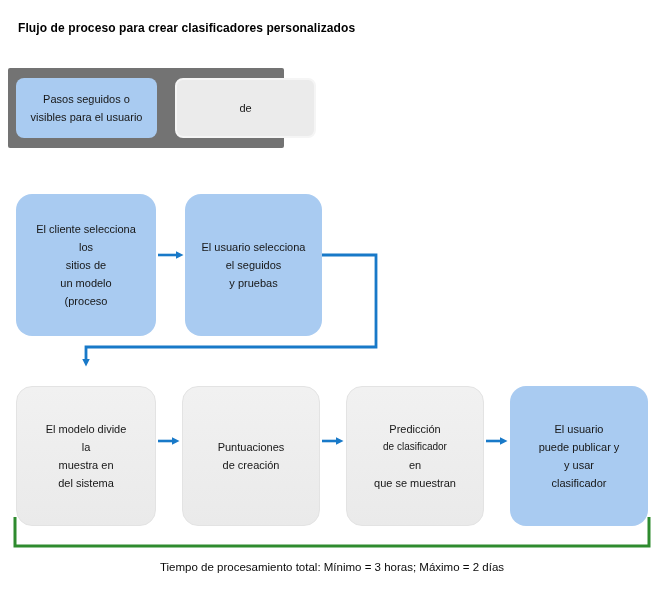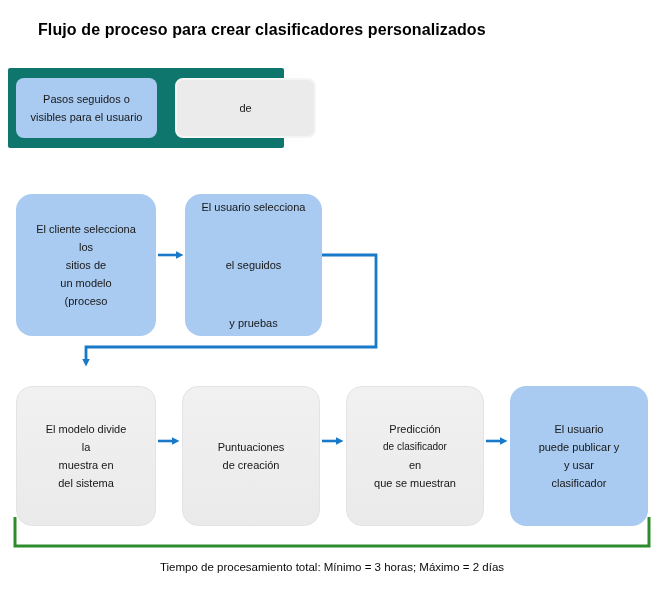--- a/index.html
+++ b/index.html
@@ -7,32 +7,31 @@
   body {
     position: relative;
     background: #ffffff;
     font-family: "Liberation Sans", sans-serif;
     color: #161616;
     overflow: hidden;
   }
   .page-title {
     position: absolute;
     left: 18px; top: 21px;
-    font-size: 16px;
+    font-size: 12px;
     font-weight: 600;
     letter-spacing: .1px;
     color: #000000;
-    margin-left: 20px;
   }
   
   .legend {
     position: absolute;
     left: 8px; top: 68px;
     width: 276px; height: 80px;
-    background: #0f766e;
+    background: #737373;
     border-radius: 2px;
   }
   .legend-box {
     position: absolute;
     top: 10px;
     width: 141px; height: 60px;
     border-radius: 8px;
     display: flex; flex-direction: column;
     justify-content: center; align-items: center;
     text-align: center;
@@ -54,21 +53,21 @@
   }
   .box.user { background: #a9cbf1; }
   .box.system {
     background: linear-gradient(180deg, #f1f1f1 0%, #eaeaea 100%);
     border: 1px solid #e3e3e3;
   }
   .box .line { min-height: 18px; }
   #step-prediction .line.sm { font-size: 10px; }
   
   #step-client   { left: 16px;  top: 183px; width: 140px; height: 142px; }
-  #step-select   { left: 185px; top: 183px; width: 137px; height: 142px; gap: 40px; }
+  #step-select   { left: 185px; top: 183px; width: 137px; height: 142px; }
   
   #step-model    { left: 16px;  top: 375px; width: 140px; height: 140px; }
   #step-scores   { left: 182px; top: 375px; width: 138px; height: 140px; }
   #step-prediction { left: 346px; top: 375px; width: 138px; height: 140px; }
   #step-publish  { left: 510px; top: 375px; width: 138px; height: 140px; }
   
   svg.overlay {
     position: absolute;
     left: 0; top: 0;
     width: 664px; height: 596px;

